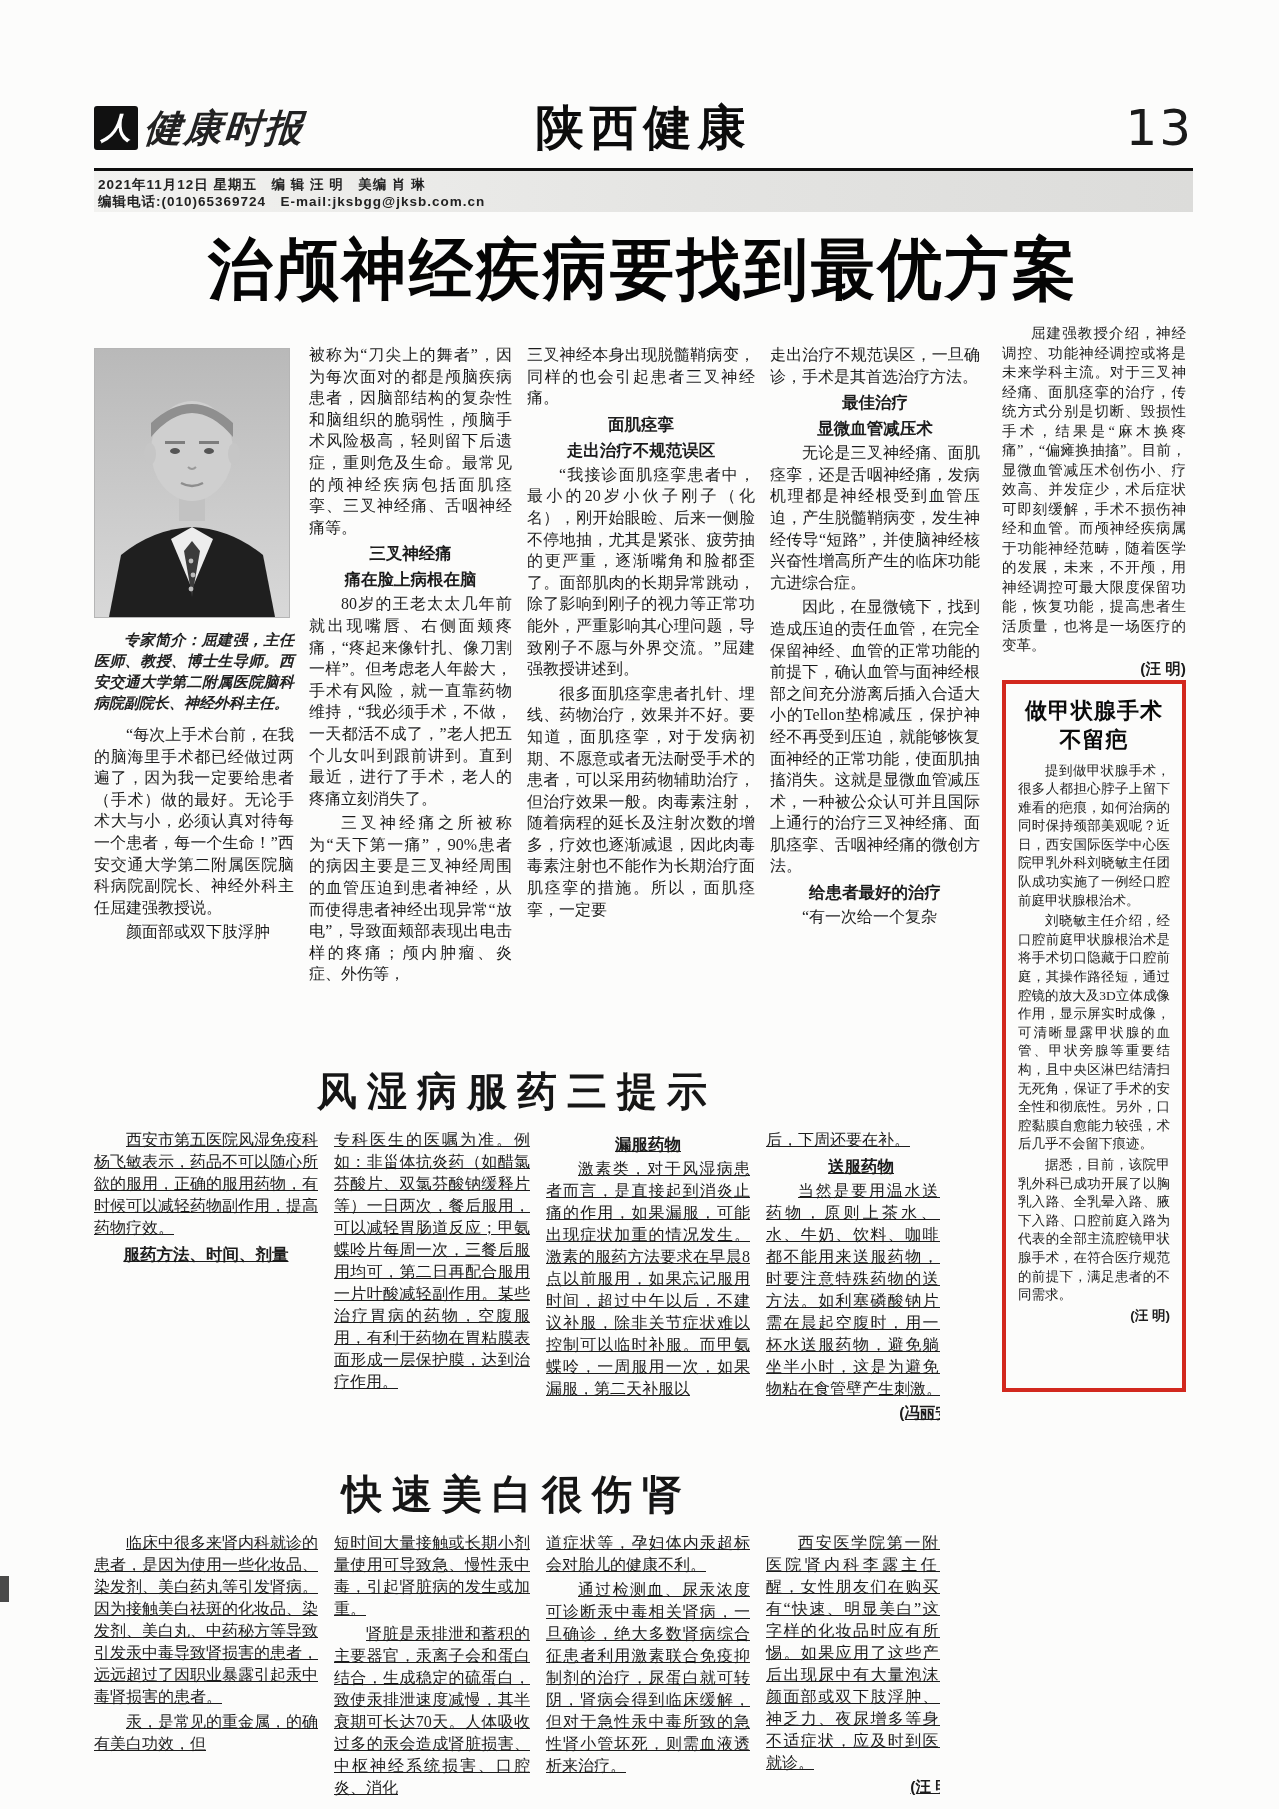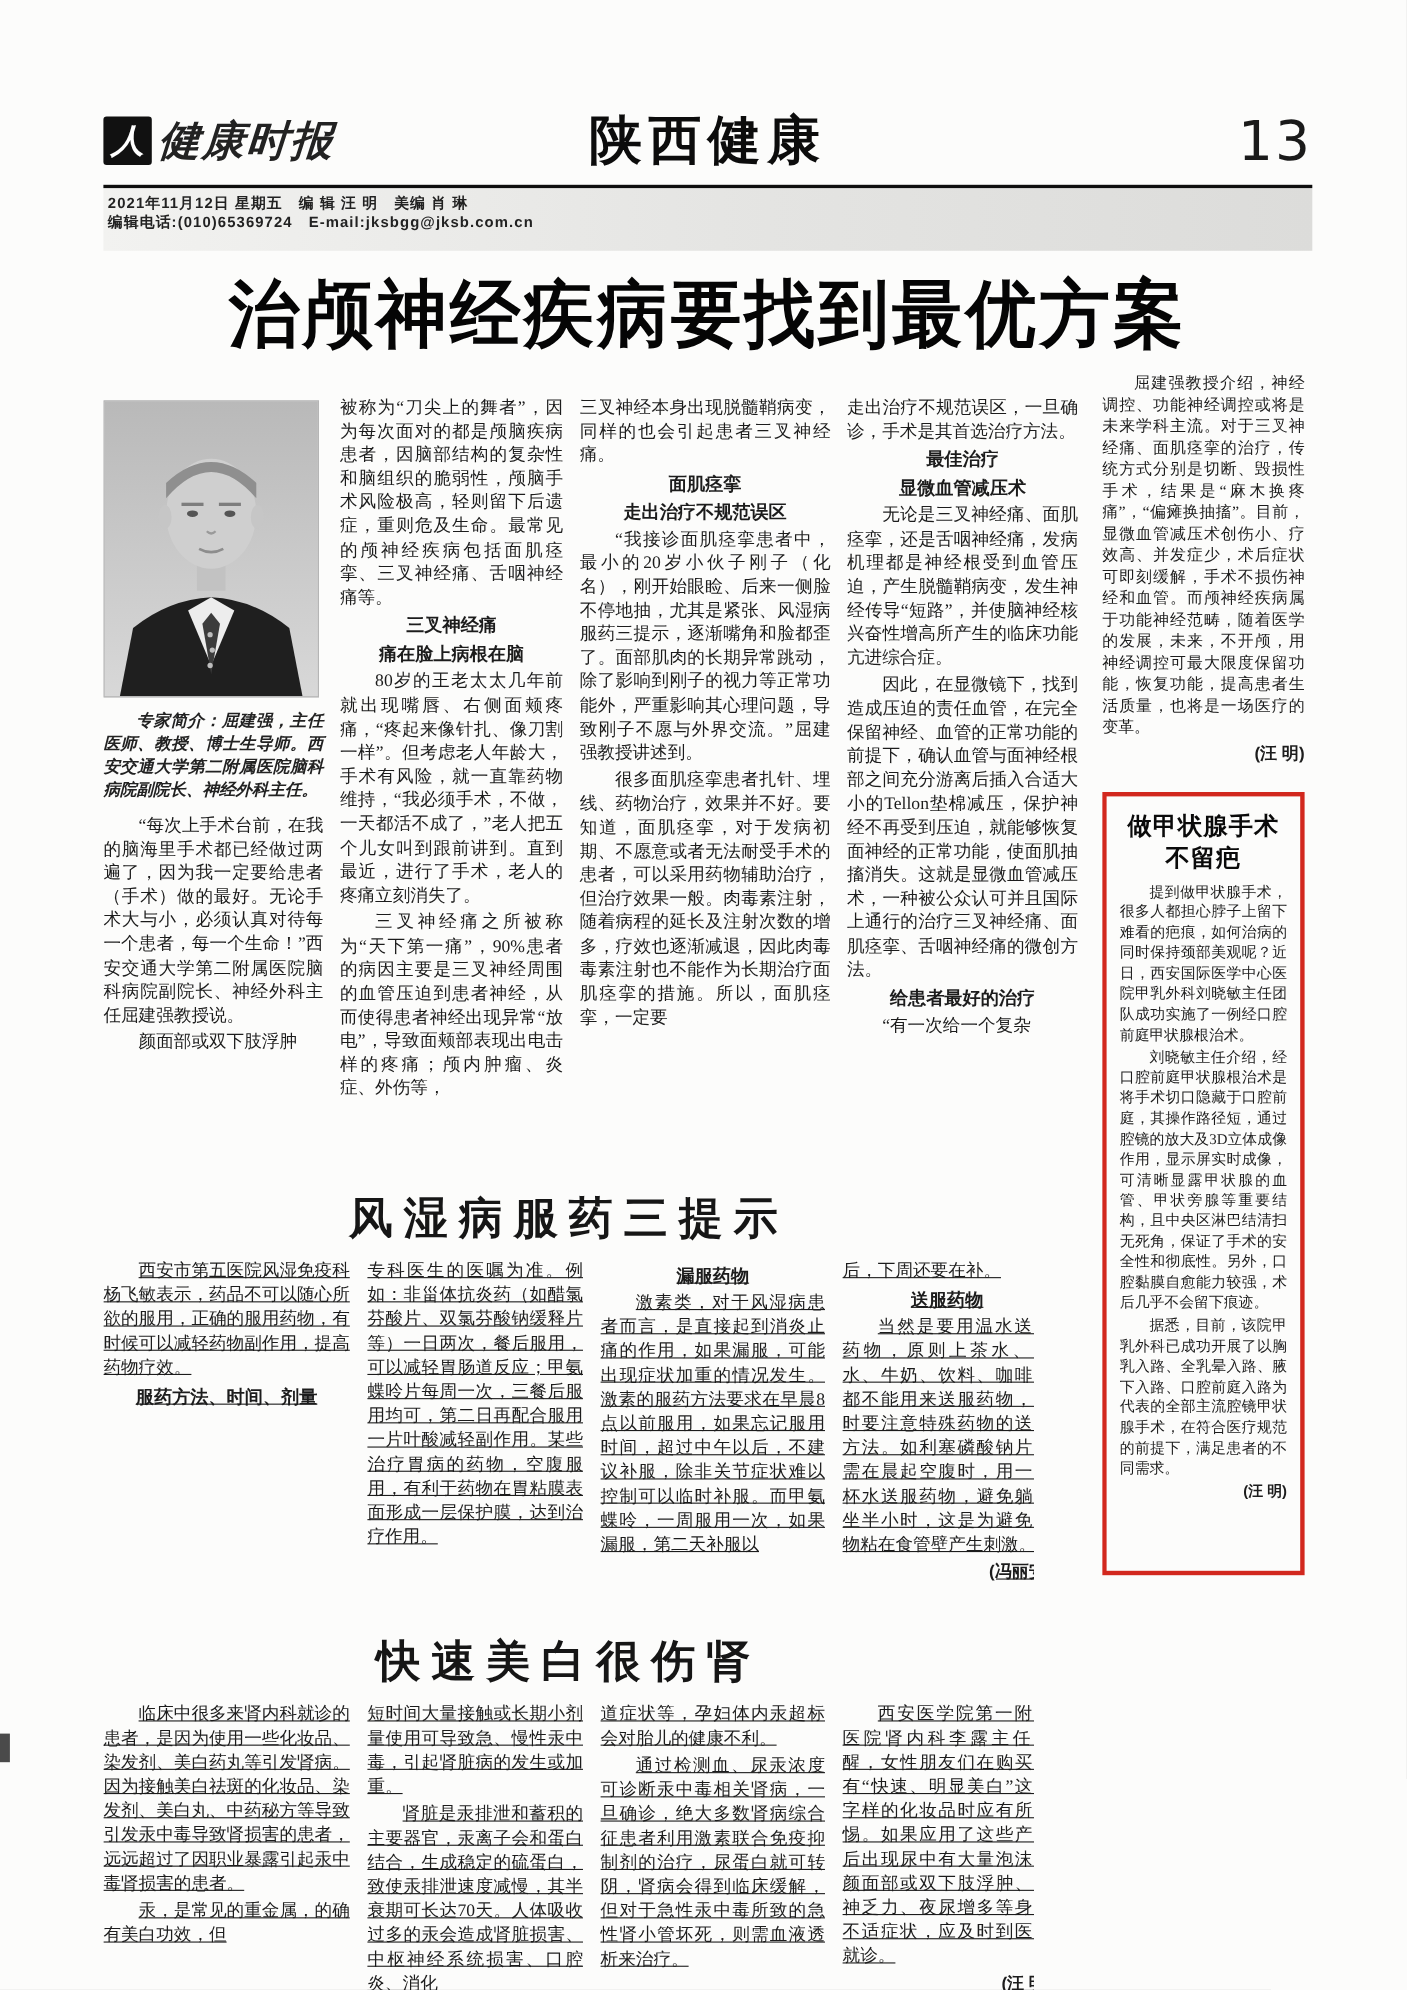--- a/index.html
+++ b/index.html
@@ -32,21 +32,21 @@
     flex:0 0 auto;font-size:48px;font-weight:900;letter-spacing:6px;
     font-family:"Liberation Sans","DejaVu Sans",sans-serif;color:#0c0c0c;
   }
   .page-number{
     flex:1;text-align:right;font-size:50px;color:#1a1a1a;
     font-family:"DejaVu Sans",sans-serif;font-weight:400;letter-spacing:2px;
   }
   .info-band{
     margin-top:8px;border-top:3px solid #0e0e0e;
     background:linear-gradient(to right,#f2f2f0 0%,#e4e4e2 55%,#dcdcda 100%);
-    padding:5px 10px 6px 4px;height:60px;box-sizing:border-box;
+    padding:5px 10px 6px 4px;height:44px;box-sizing:border-box;
   }
   .info-line{
     font-size:13.5px;line-height:17px;color:#222;font-weight:bold;
     font-family:"Liberation Sans","DejaVu Sans",sans-serif;letter-spacing:1px;
   }
   
   .headline{
     margin:14px 0 0 0;text-align:center;
     font-size:64px;line-height:88px;font-weight:900;letter-spacing:3px;
     color:#050505;white-space:nowrap;transform:scaleY(1.04);
@@ -99,21 +99,21 @@
   .acol + .acol{margin-left:16px;}
   .a1{width:224px;flex:0 0 224px;}
   .a2{width:196px;flex:0 0 196px;}
   .a3{width:204px;flex:0 0 204px;}
   .a4{width:190px;flex:0 0 190px;}
   .acol .p{font-size:16px;line-height:22px;}
   
   .rail-text{width:184px;}
   .rail-text .p{font-size:14.5px;line-height:19.5px;}
   .red-box{
-    margin-top:24px;width:184px;height:712px;box-sizing:border-box;
+    margin-top:0;width:184px;height:712px;box-sizing:border-box;
     border:4px solid #d2281e;padding:10px 12px;overflow:hidden;background:#fcfcfb;
   }
   .red-box h3{
     margin:2px 0 8px 0;text-align:center;font-size:22px;line-height:29px;
     font-weight:900;color:#0a0a0a;letter-spacing:1px;
     font-family:"Liberation Sans","DejaVu Sans",sans-serif;
   }
   .red-box .p{font-size:13.5px;line-height:18.6px;margin-bottom:2px;}
   .red-box .byline{font-size:13.5px;}
   .speck{position:absolute;left:0;top:1576px;width:9px;height:26px;background:#4a4a4a;}
@@ -181,21 +181,21 @@
           <p class="sub">三叉神经痛</p>
           <p class="sub">痛在脸上病根在脑</p>
           <p class="p">80岁的王老太太几年前就出现嘴唇、右侧面颊疼痛，“疼起来像针扎、像刀割一样”。但考虑老人年龄大，手术有风险，就一直靠药物维持，“我必须手术，不做，一天都活不成了，”老人把五个儿女叫到跟前讲到。直到最近，进行了手术，老人的疼痛立刻消失了。</p>
           <p class="p">三叉神经痛之所被称为“天下第一痛”，90%患者的病因主要是三叉神经周围的血管压迫到患者神经，从而使得患者神经出现异常“放电”，导致面颊部表现出电击样的疼痛；颅内肿瘤、炎症、外伤等，</p>
         </div>
 
         <div class="mcol c3">
           <p class="p cont">三叉神经本身出现脱髓鞘病变，同样的也会引起患者三叉神经痛。</p>
           <p class="sub">面肌痉挛</p>
           <p class="sub">走出治疗不规范误区</p>
-          <p class="p">“我接诊面肌痉挛患者中，最小的20岁小伙子刚子（化名），刚开始眼睑、后来一侧脸不停地抽，尤其是紧张、风湿病服药三提示，逐渐嘴角和脸都歪了。面部肌肉的长期异常跳动，除了影响到刚子的视力等正常功能外，严重影响其心理问题，导致刚子不愿与外界交流。”屈建强教授讲述到。</p>
+          <p class="p">“我接诊面肌痉挛患者中，最小的20岁小伙子刚子（化名），刚开始眼睑、后来一侧脸不停地抽，尤其是紧张、疲劳抽的更严重，逐渐嘴角和脸都歪了。面部肌肉的长期异常跳动，除了影响到刚子的视力等正常功能外，严重影响其心理问题，导致刚子不愿与外界交流。”屈建强教授讲述到。</p>
           <p class="p">很多面肌痉挛患者扎针、埋线、药物治疗，效果并不好。要知道，面肌痉挛，对于发病初期、不愿意或者无法耐受手术的患者，可以采用药物辅助治疗，但治疗效果一般。肉毒素注射，随着病程的延长及注射次数的增多，疗效也逐渐减退，因此肉毒毒素注射也不能作为长期治疗面肌痉挛的措施。所以，面肌痉挛，一定要</p>
         </div>
 
         <div class="mcol c4">
           <p class="p cont">走出治疗不规范误区，一旦确诊，手术是其首选治疗方法。</p>
           <p class="sub">最佳治疗</p>
           <p class="sub">显微血管减压术</p>
           <p class="p">无论是三叉神经痛、面肌痉挛，还是舌咽神经痛，发病机理都是神经根受到血管压迫，产生脱髓鞘病变，发生神经传导“短路”，并使脑神经核兴奋性增高所产生的临床功能亢进综合症。</p>
           <p class="p">因此，在显微镜下，找到造成压迫的责任血管，在完全保留神经、血管的正常功能的前提下，确认血管与面神经根部之间充分游离后插入合适大小的Tellon垫棉减压，保护神经不再受到压迫，就能够恢复面神经的正常功能，使面肌抽搐消失。这就是显微血管减压术，一种被公众认可并且国际上通行的治疗三叉神经痛、面肌痉挛、舌咽神经痛的微创方法。</p>
           <p class="sub">给患者最好的治疗</p>

